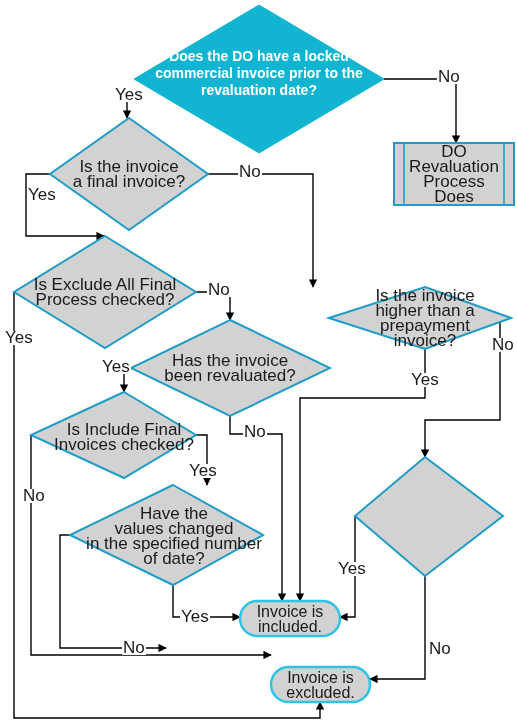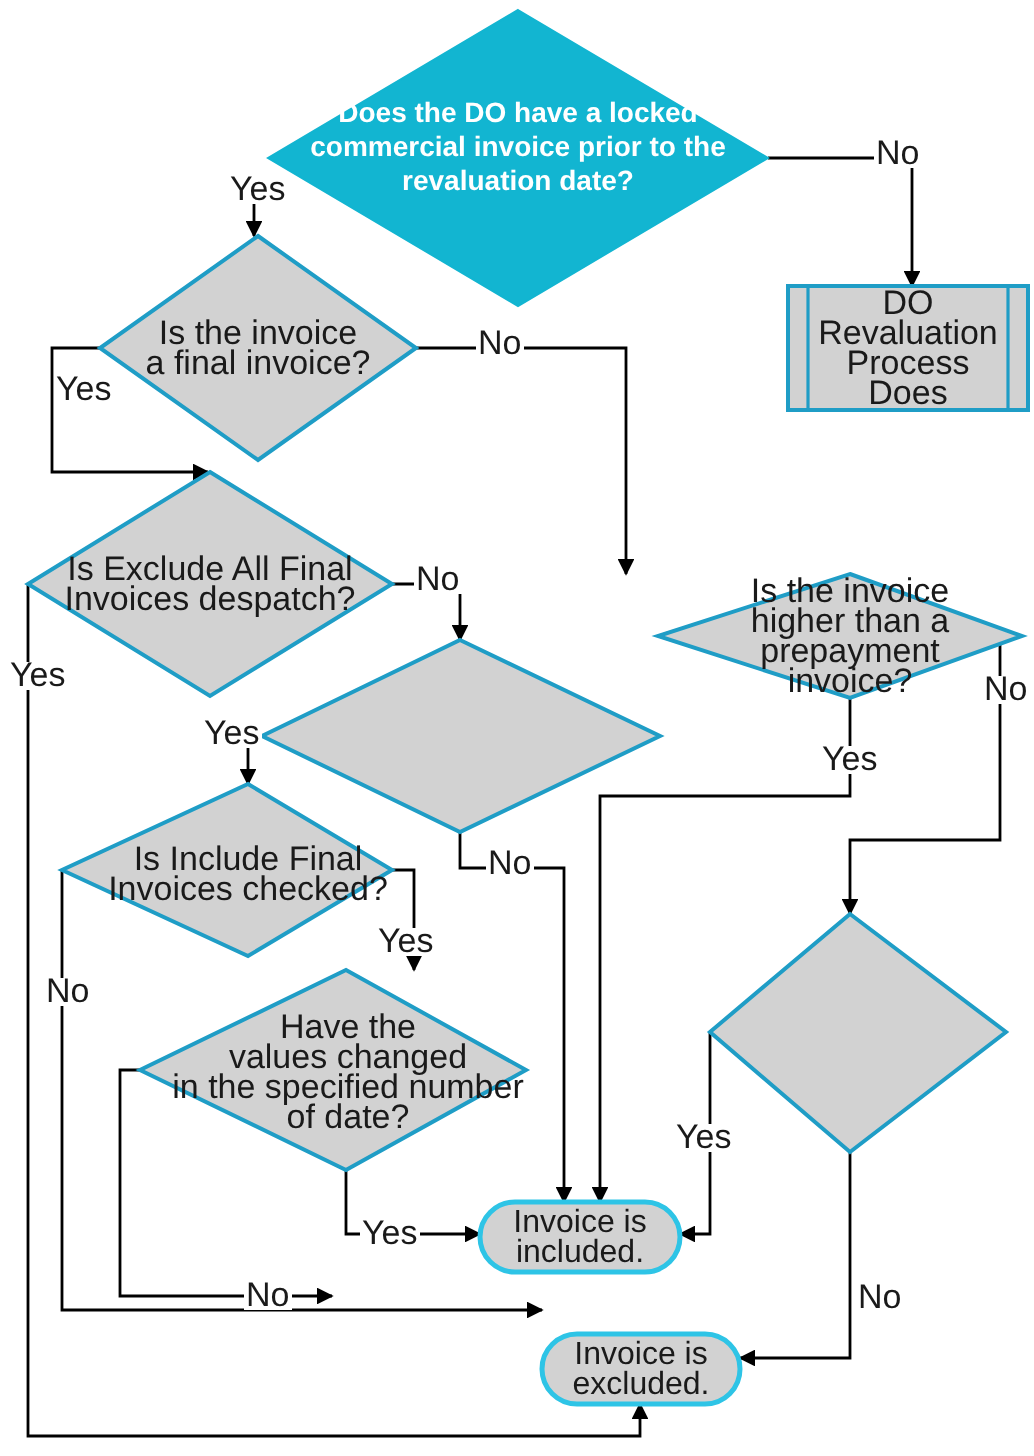--- a/index.html
+++ b/index.html
@@ -136,26 +136,28 @@
 revaluation date?</div>
 
   <div class="node-label" style="left:54px; top:156px; width:150px; height:36px;">Is the invoice
 a final invoice?</div>
 
   <div class="node-label" style="left:406px; top:151px; width:96px; height:46px;">DO
 Revaluation
 Process Does</div>
 
   <div class="node-label" style="left:20px; top:274px; width:170px; height:36px;">Is Exclude All Final
-Invoices despatch?</div>
+Process checked?</div>
 
   <div class="node-label" style="left:338px; top:295px; width:174px; height:46px;">Is the invoice
 higher than a prepayment
 invoice?</div>
 
+  <div class="node-label" style="left:150px; top:350px; width:160px; height:36px;">Has the invoice
+been revaluated?</div>
 
   <div class="node-label" style="left:40px; top:419px; width:168px; height:36px;">Is Include Final
 Invoices checked?</div>
 
   <div class="node-label" style="left:86px; top:505px; width:176px; height:62px;">Have the
 values changed
 in the specified number
 of date?</div>
 
 

